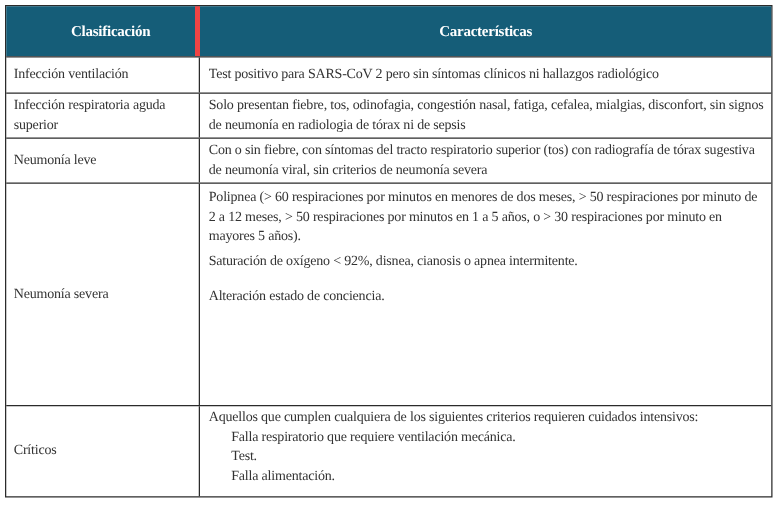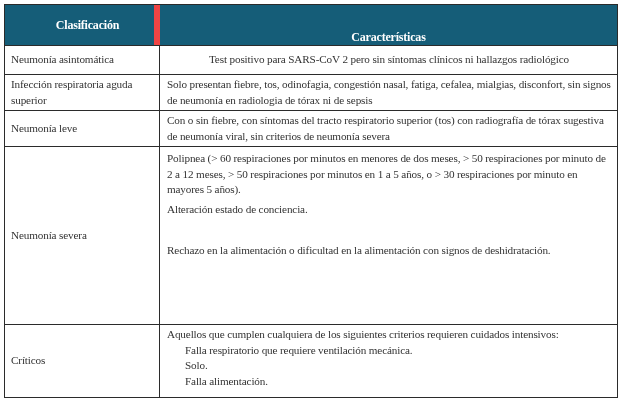--- a/index.html
+++ b/index.html
@@ -5,44 +5,44 @@
   html, body { margin:0; padding:0; background:#ffffff; }
   body { width:624px; height:406px; position:relative; overflow:hidden;
          font-family:"Liberation Serif", "DejaVu Serif", serif; color:#333333; }
   .tbl { position:absolute; left:4px; top:4px; width:614px; height:394px;
          border:1.5px solid #2b2b2b; box-sizing:border-box; }
   .row { position:absolute; left:0; right:0; box-sizing:border-box; border-top:1px solid #2b2b2b; }
   .hdr { background:#155d78; top:0; height:40px; border-top:none; }
   .cell { position:absolute; top:0; bottom:0; box-sizing:border-box; }
   .c1 { left:0; width:155px; border-right:1.5px solid #2b2b2b; padding-left:6px; display:flex; align-items:center; }
   .c2 { left:155px; right:0; padding-left:7px; padding-right:6px; }
-  .hdr .c1 { justify-content:center; border-right:6px solid #ef4444; padding-left:16px; }
-  .hdr .c2 { display:flex; align-items:flex-end; justify-content:center; padding:0; }
+  .hdr .c1 { justify-content:center; border-right:4px solid #ef4444; padding-left:16px; }
+  .hdr .c2 { display:flex; align-items:center; justify-content:center; padding:0; }
   .hdr span { color:#ffffff; font-weight:bold; font-size:12px; letter-spacing:-0.2px; }
   .txt { font-size:11.2px; line-height:15.5px; letter-spacing:-0.15px; }
-  .c2.v { display:flex; align-items:center;justify-content:center; }
+  .c2.v { display:flex; align-items:center; }
   .para { margin:0; }
   .sub { padding-left:18px; }
 </style>
 </head>
 <body>
 
 <div class="tbl">
 
   <div class="row hdr">
     <div class="cell c1">
       <span>Clasificación</span>
     </div>
     <div class="cell c2">
       <span>Características</span>
     </div>
   </div>
 
   <div class="row" style="top:40px;height:29px;">
-    <div class="cell c1 txt">Neumonía asintomática</div>
+    <div class="cell c1 txt">Infección ventilación</div>
     <div class="cell c2 v txt">
       <p class="para">Test positivo para SARS-CoV 2 pero sin síntomas clínicos ni hallazgos radiológico</p>
     </div>
   </div>
 
   <div class="row" style="top:69px;height:36px;">
     <div class="cell c1 txt">Infección respiratoria aguda superior</div>
     <div class="cell c2 v txt">
       <p class="para">Solo presentan fiebre, tos, odinofagia, congestión nasal, fatiga, cefalea, mialgias, disconfort, sin signos de neumonía en radiologia de tórax ni de sepsis</p>
     </div>
@@ -52,28 +52,28 @@
     <div class="cell c1 txt">Neumonía leve</div>
     <div class="cell c2 v txt">
       <p class="para">Con o sin fiebre, con síntomas del tracto respiratorio superior (tos) con radiografía de tórax sugestiva de neumonía viral, sin criterios de neumonía severa</p>
     </div>
   </div>
 
   <div class="row" style="top:141px;height:178px;">
     <div class="cell c1 txt">Neumonía severa</div>
     <div class="cell c2 txt" style="padding-top:4px;">
       <p class="para" style="margin-bottom:4px;">Polipnea (&gt; 60 respiraciones por minutos en menores de dos meses, &gt; 50 respiraciones por minuto de 2 a 12 meses, &gt; 50 respiraciones por minutos en 1 a 5 años, o &gt; 30 respiraciones por minuto en mayores 5 años).</p>
+      <p class="para" style="margin-bottom:13px;">Saturación de oxígeno &lt; 92%, disnea, cianosis o apnea intermitente.</p>
       <p class="para" style="margin-bottom:26px;">Alteración estado de conciencia.</p>
-      <p class="para" style="margin-bottom:13px;">Rechazo en la alimentación o dificultad en la alimentación con signos de deshidratación.</p>
     </div>
   </div>
 
   <div class="row" style="top:319px;height:73px;">
     <div class="cell c1 txt">Críticos</div>
     <div class="cell c2 txt" style="padding-top:2px;">
       <p class="para" style="">Aquellos que cumplen cualquiera de los siguientes criterios requieren cuidados intensivos:</p>
       <p class="para sub">Falla respiratorio que requiere ventilación mecánica.</p>
-      <p class="para sub">Solo.</p>
+      <p class="para sub">Test.</p>
       <p class="para sub">Falla alimentación.</p>
     </div>
   </div>
 
 </div>
 
 </body></html>

